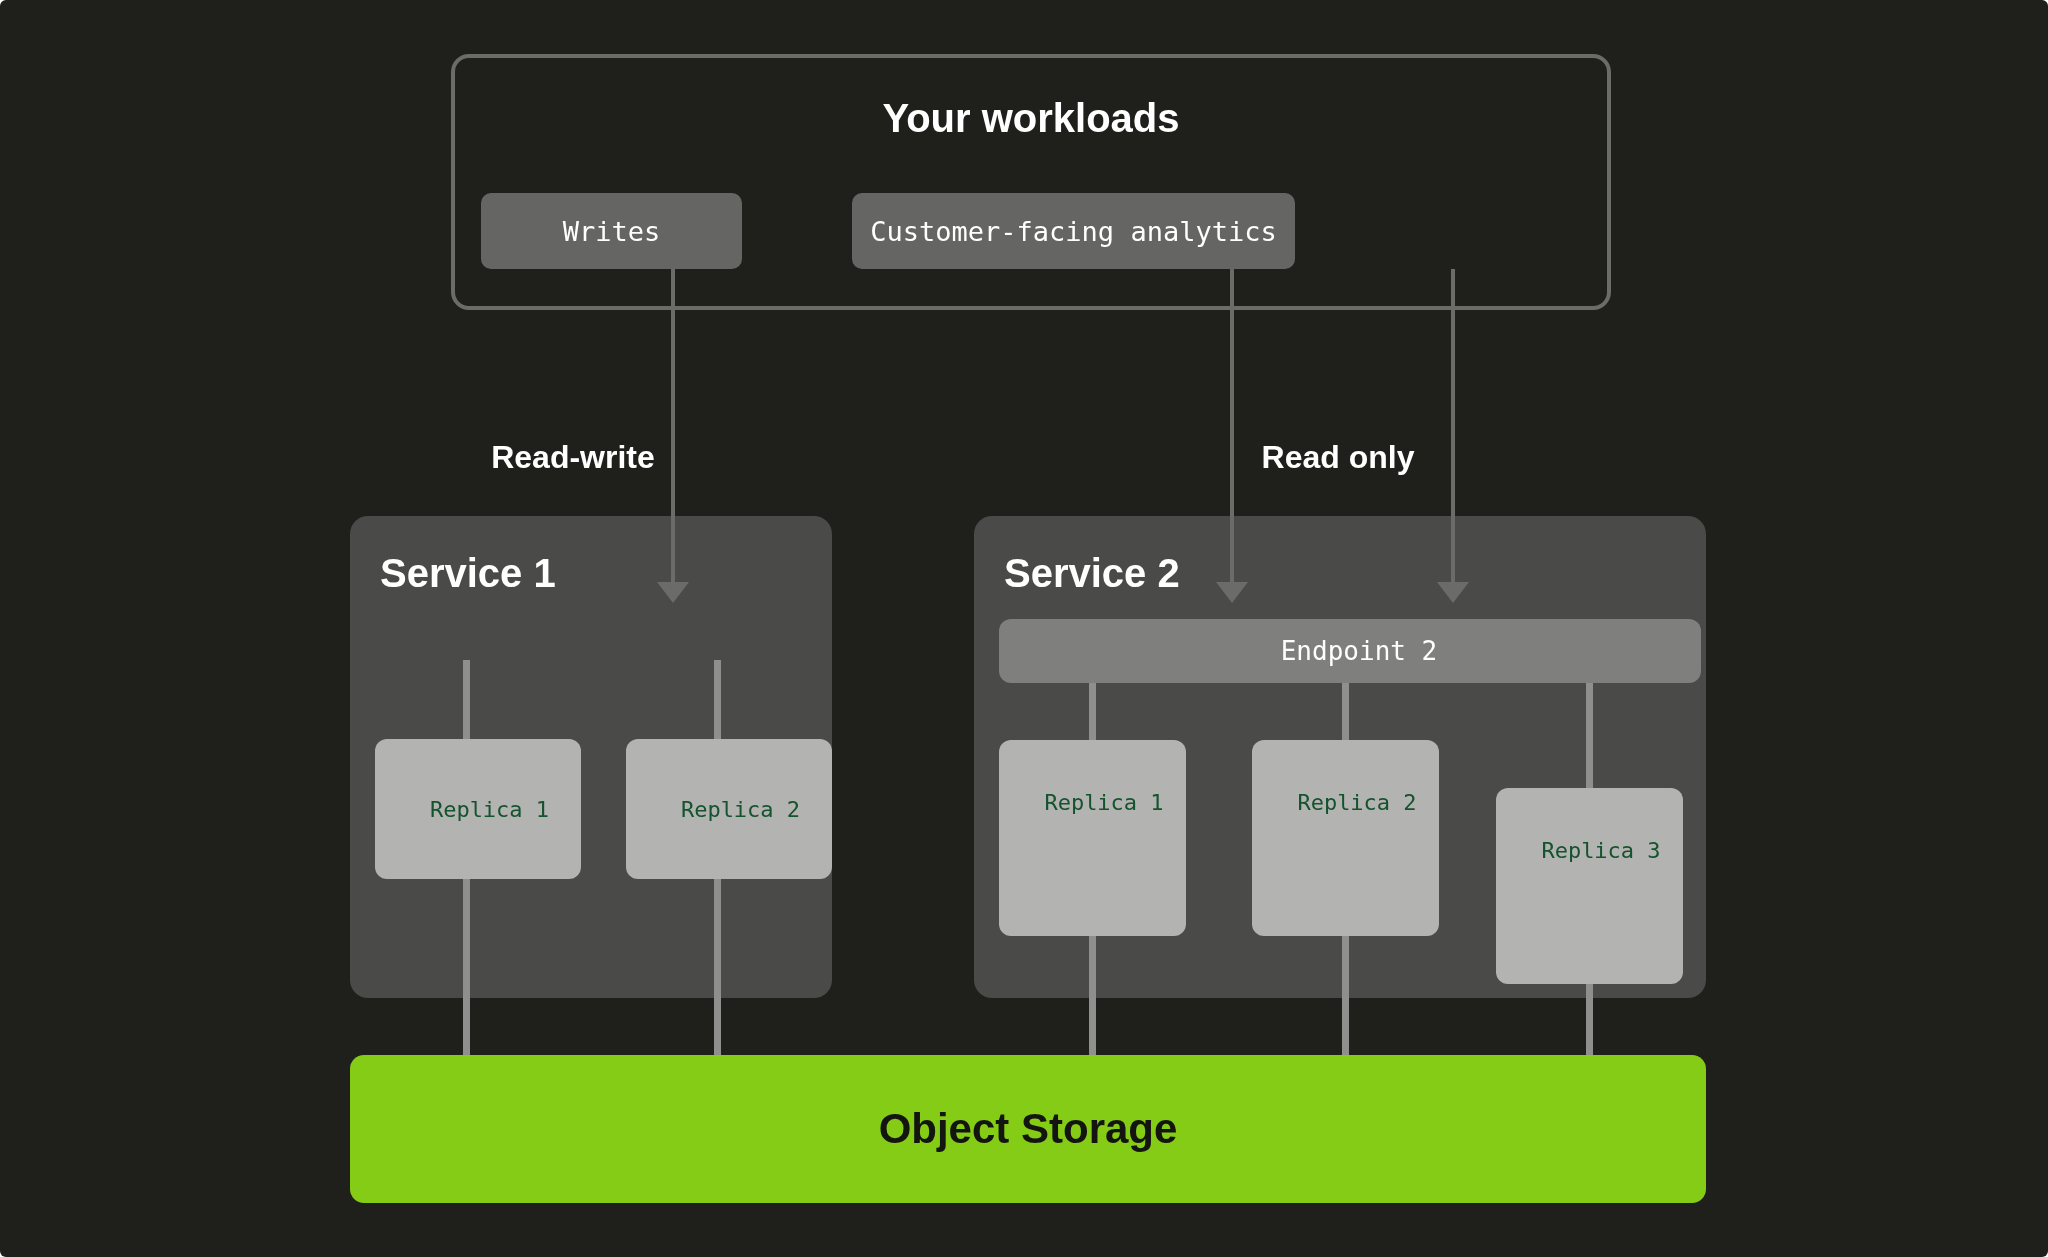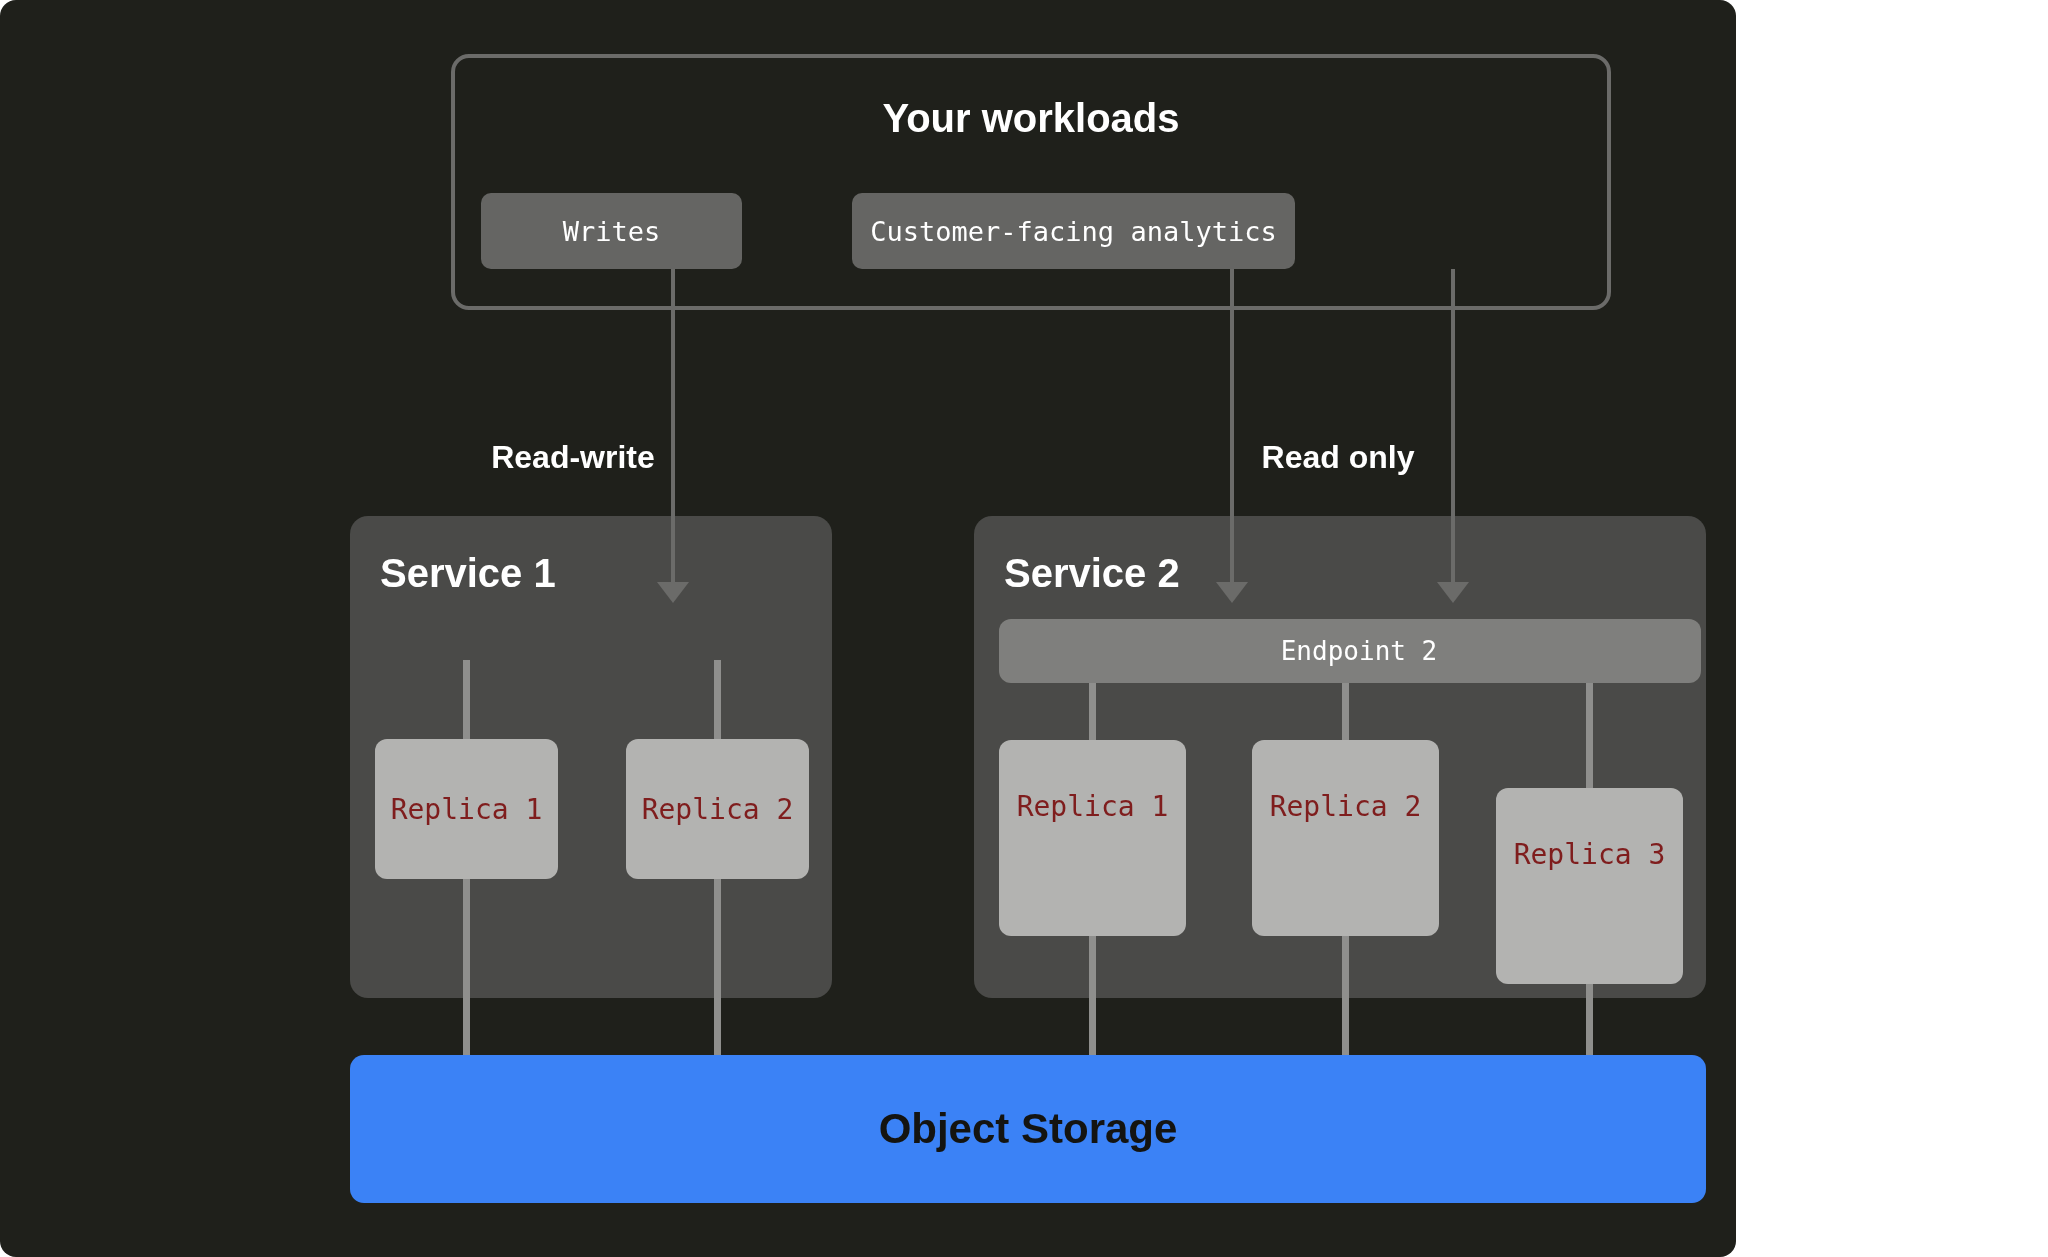--- a/index.html
+++ b/index.html
@@ -3,24 +3,24 @@
 <meta charset="utf-8">
 <style>
   html, body {
     margin: 0;
     padding: 0;
     background: #ffffff;
     font-family: "Liberation Sans", sans-serif;
   }
   .stage {
     position: relative;
-    width: 1736px;
+    width: 2048px;
     height: 1257px;
     background: #1F201B;
-    border-radius: 16px;
+    border-radius: 6px;
     overflow: hidden;
   }
   .abs { position: absolute; }
 
   
   .workloads-box {
     border: 4px solid #6B6B69;
     border-radius: 18px;
     background: transparent;
     z-index: 1;
@@ -92,40 +92,41 @@
     font-size: 26px;
     display: flex;
     align-items: center;
     justify-content: center;
     white-space: nowrap;
     z-index: 3;
   }
   .replica {
     background: #B3B3B1;
     border-radius: 12px;
-    color: #7f1d1d;
+    color: #14532d;
     font-family: "DejaVu Sans Mono", "Liberation Mono", monospace;
-    font-size: 28px;
+    font-size: 22px;
     display: flex;
     justify-content: center;
     white-space: nowrap;
     z-index: 3;
+    padding-left: 23px;
   }
   .replica.v-center { align-items: center; }
   .replica.v-top { align-items: flex-start; padding-top: 50px; box-sizing: border-box; }
 
   .connector {
     width: 7px;
     background: #8F8F8D;
     z-index: 2;
   }
 
   
   .storage-bar {
-    background: #3b82f6;
+    background: #84cc16;
     border-radius: 14px;
     color: #141411;
     font-size: 42px;
     font-weight: 700;
     display: flex;
     align-items: center;
     justify-content: center;
     z-index: 3;
   }
 </style>

